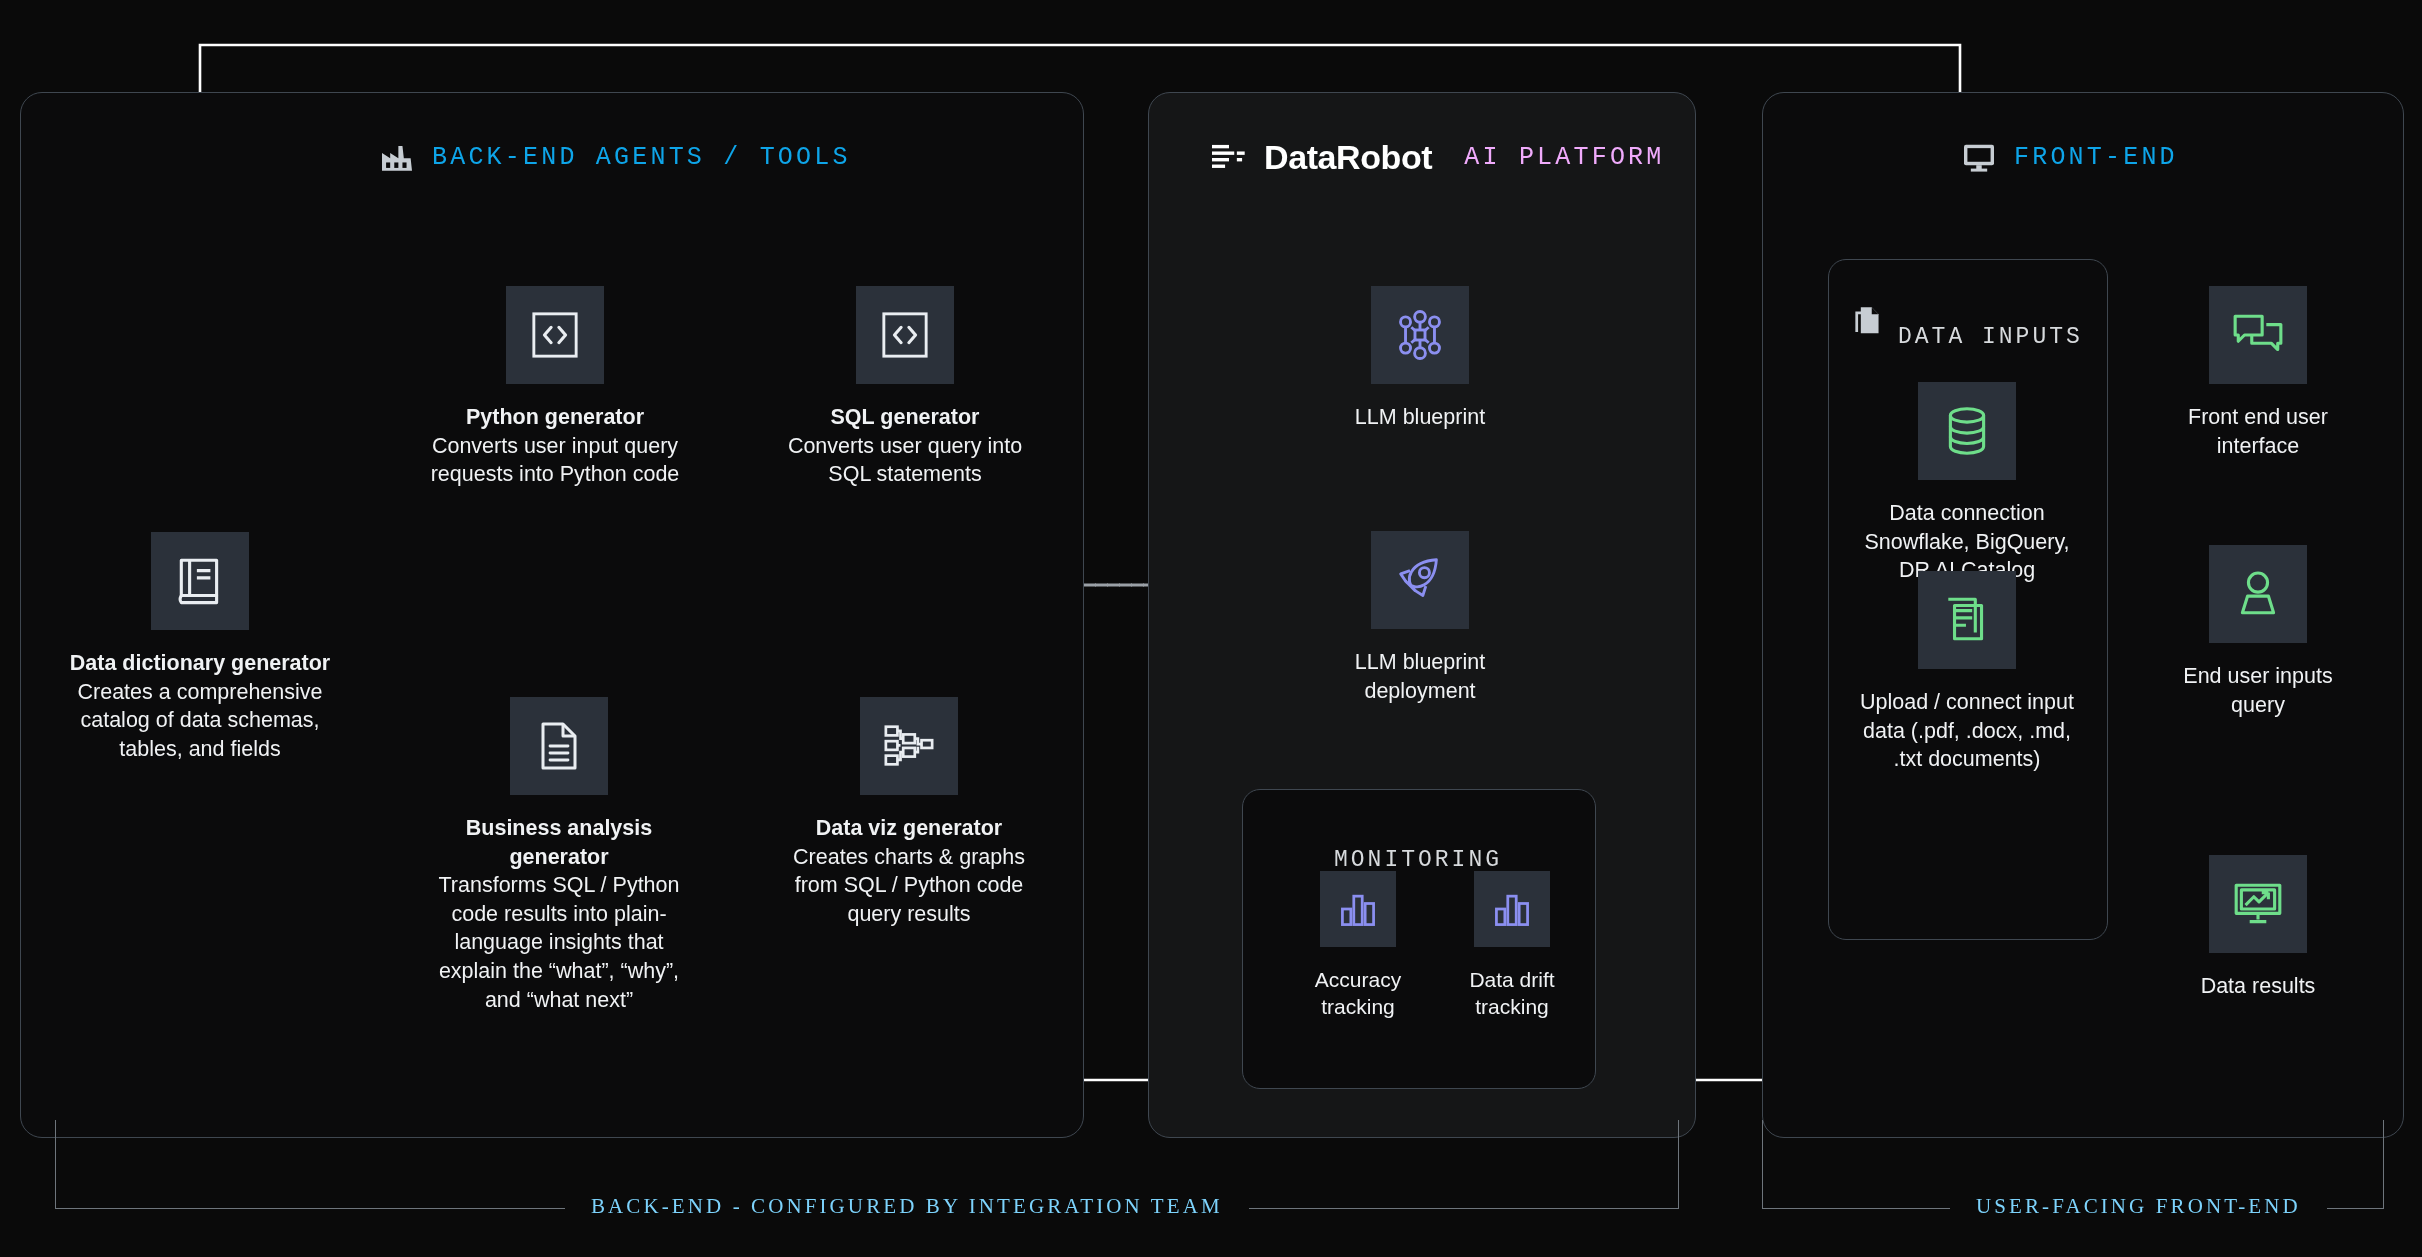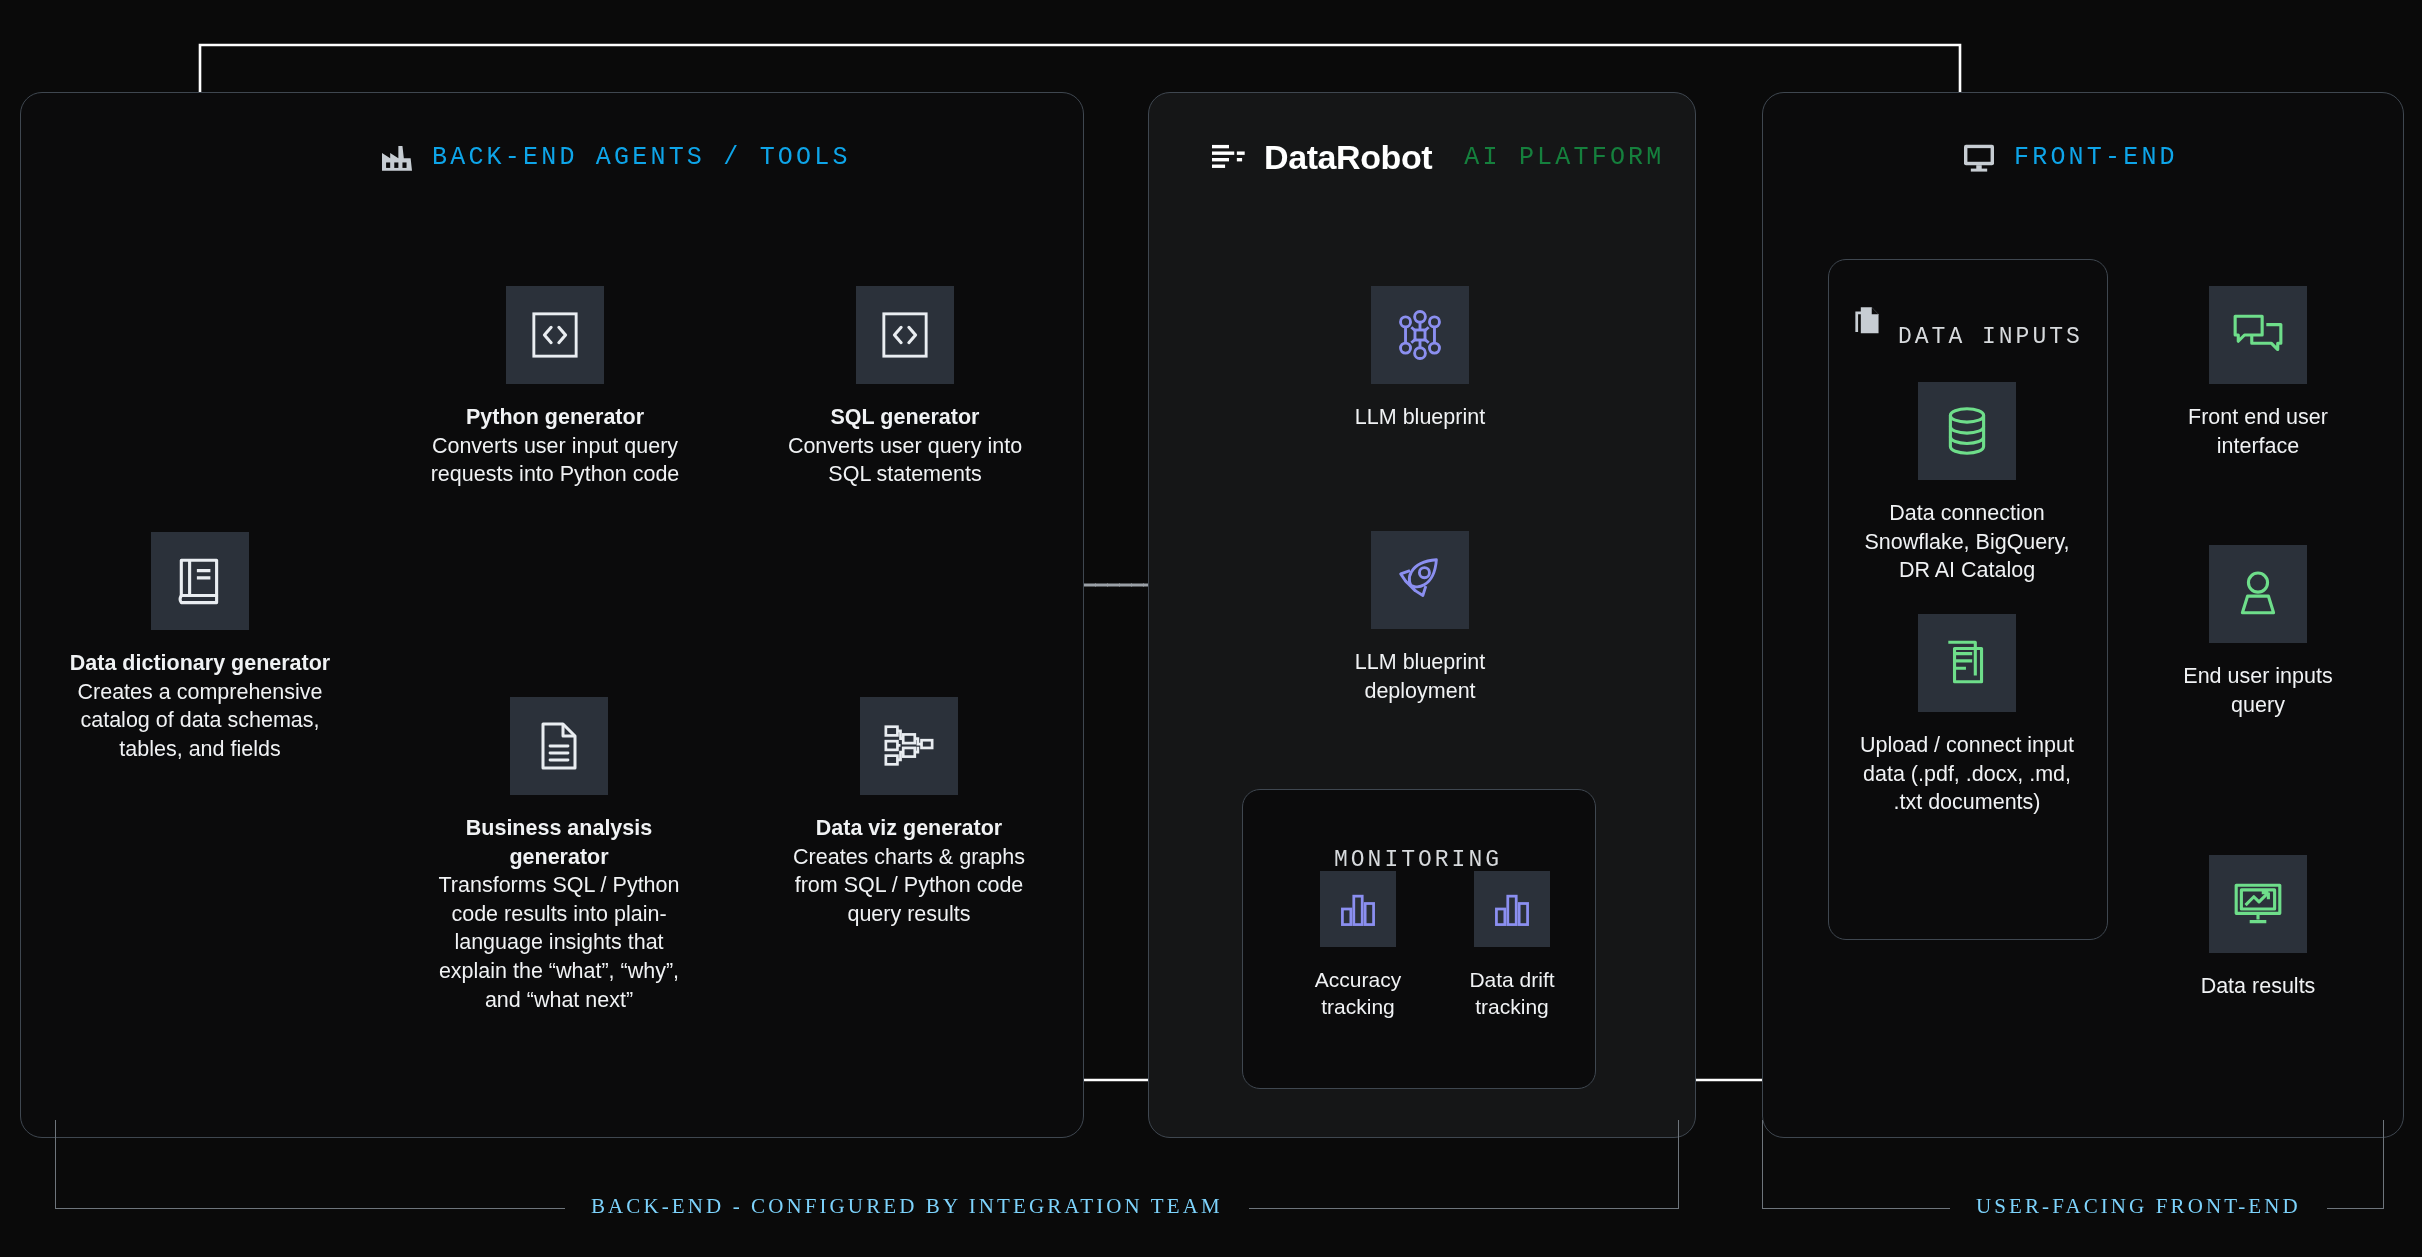--- a/index.html
+++ b/index.html
@@ -20,21 +20,21 @@
   .panel-head{position:absolute;display:flex;align-items:center;gap:18px;z-index:3;}
   .panel-head .ptitle{
     font-family:"Liberation Mono",monospace;
     font-size:25px;letter-spacing:3.2px;color:#0ea5e9;white-space:nowrap;
   }
   #head-backend{left:380px;top:142px;}
   #head-datarobot{left:1212px;top:138px;}
   #head-frontend{left:1962px;top:142px;}
 
   .dr-word{font-family:"Liberation Sans",sans-serif;font-size:34px;font-weight:700;letter-spacing:-0.4px;color:#fff;}
-  .dr-sub{font-family:"Liberation Mono",monospace;font-size:25px;letter-spacing:3.2px;color:#15803d;margin-left:14px;}
+  .dr-sub{font-family:"Liberation Mono",monospace;font-size:25px;letter-spacing:3.2px;color:#f0abfc;margin-left:14px;}
 
   
   .subpanel{position:absolute;border:1.6px solid #3f4750;border-radius:18px;z-index:2;background:#0b0b0c;}
   #sub-monitoring{left:1242px;top:789px;width:352px;height:298px;}
   #sub-datainputs{left:1828px;top:259px;width:278px;height:679px;}
   .sub-head{position:absolute;display:flex;align-items:center;gap:14px;z-index:3;}
   .sub-head .stitle{font-family:"Liberation Mono",monospace;font-size:23px;letter-spacing:3px;color:#d7dadd;white-space:nowrap;margin-top:32px;}
   #head-monitoring{left:1242px;top:815px;width:352px;justify-content:center;}
   #head-datainputs{left:1854px;top:292px;}
 
@@ -328,21 +328,21 @@
           <rect x="9.7" y="5" width="4.6" height="15.5"></rect>
           <rect x="15.9" y="9" width="4.6" height="11.5"></rect>
         </g>
       </svg>
     </div>
     <div class="cap">
       <span>Data drift tracking</span>
     </div>
   </div>
 
-  <div class="node" id="n-upload" style="left:1852px;top:614px;width:230px;">
+  <div class="node" id="n-upload" style="left:1852px;top:571px;width:230px;">
     <div class="tile sz-big">
       <svg width="54" height="54" viewBox="0 0 26 26">
         <g fill="none" stroke="#6ede8a" stroke-width="1.5" stroke-linejoin="round">
           <path d="M7 6 h13 v16 H7 z"></path>
           <path d="M4 3 h13 v16"></path>
           <path d="M7.5 8.5 h8 M7.5 12 h8 M7.5 15.5 h5"></path>
         </g>
       </svg>
     </div>
     <div class="cap">

